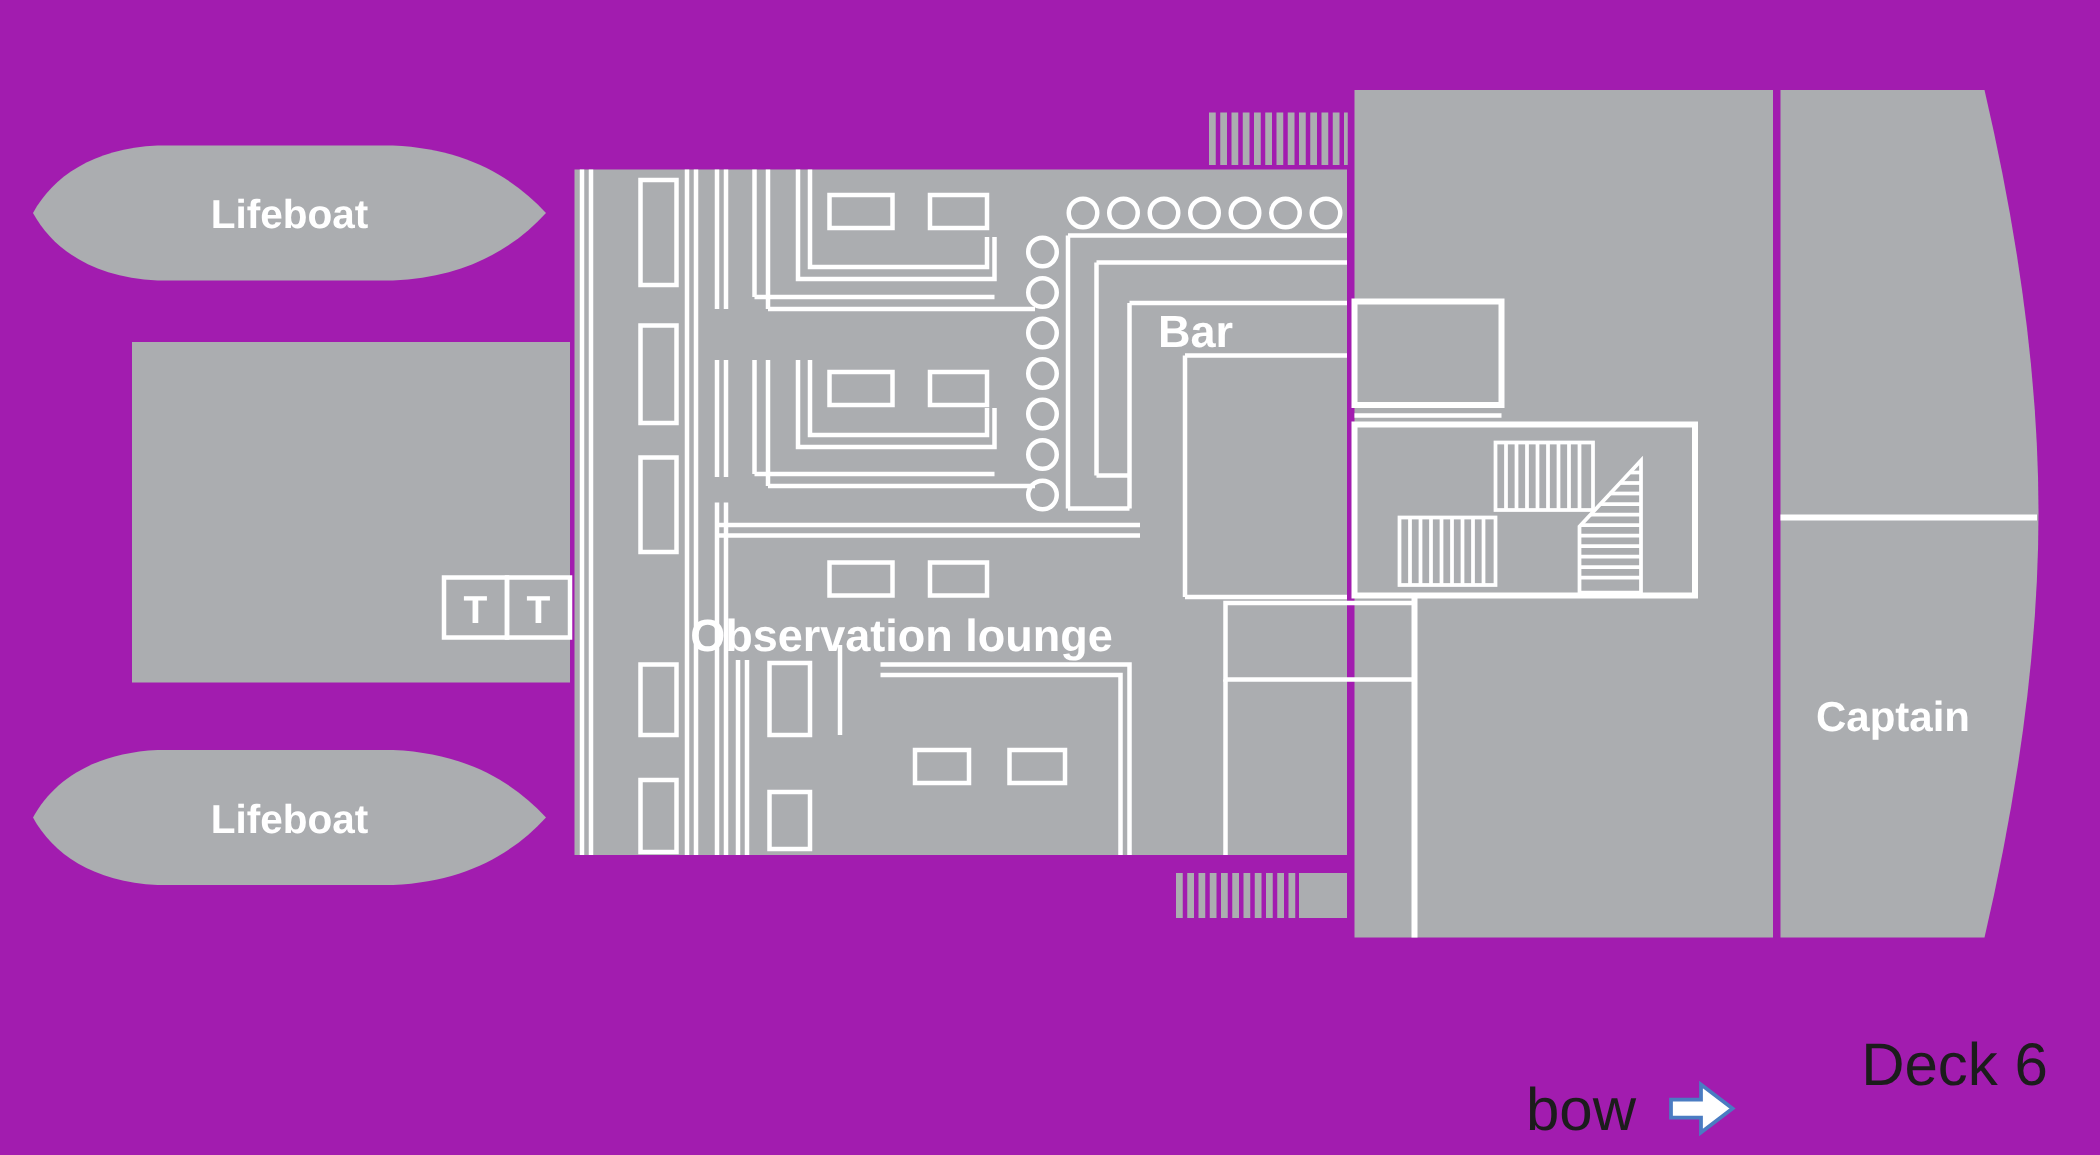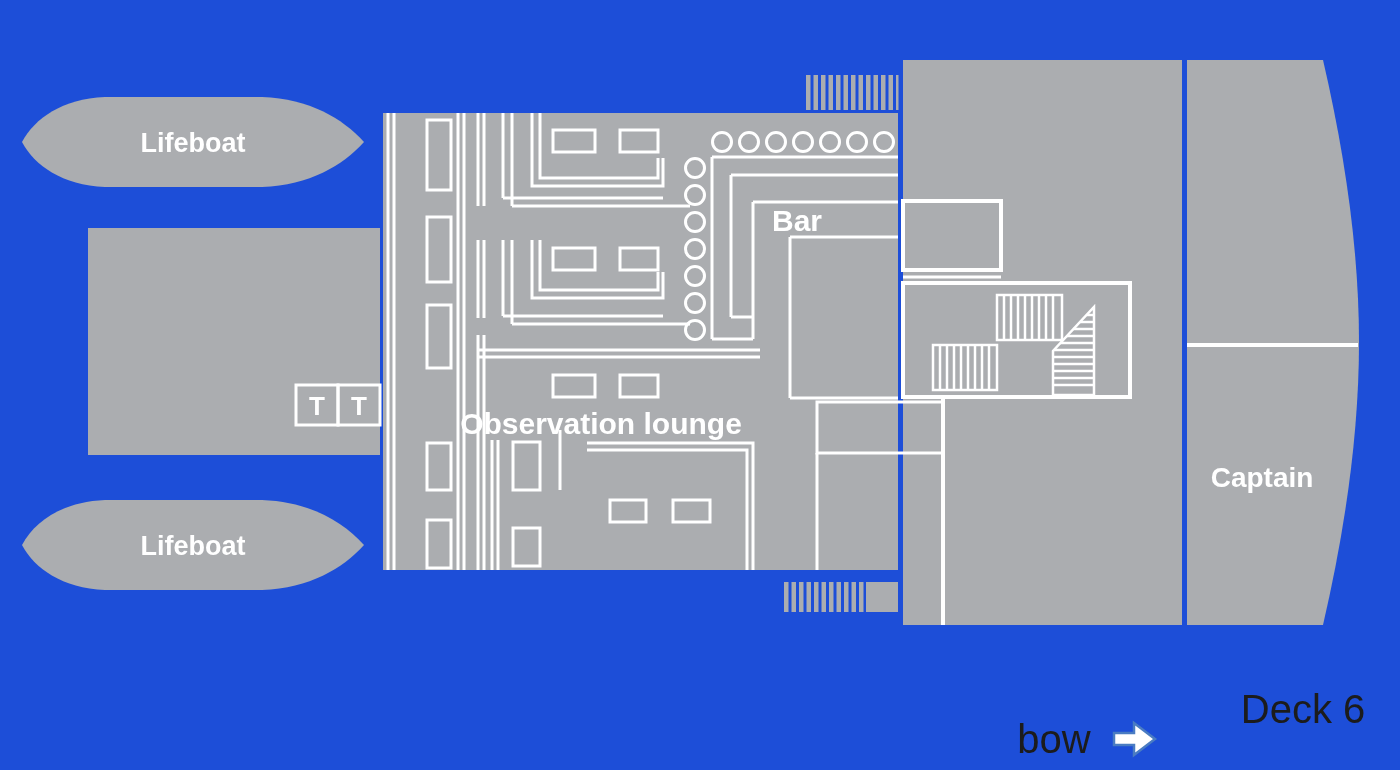--- a/index.html
+++ b/index.html
@@ -1,16 +1,16 @@
 <!DOCTYPE html>
 <html><head>
 <meta charset="utf-8">
 <style>
   html,body{margin:0;padding:0;background:#ffffff;}
-  .stage{position:relative;width:1400px;height:770px;background:#1d4ed8;overflow:hidden;}
+  .stage{position:relative;width:1400px;height:770px;background:#a21caf;overflow:hidden;}
   svg{display:block;}
   .room{fill:#abadb0;}
   .wline{stroke:#ffffff;fill:none;}
   .w4{stroke-width:4;}
   .w3{stroke-width:3;}
   .w25{stroke-width:2.5;}
   .plan-label{font-family:"Liberation Sans",sans-serif;font-weight:bold;fill:#ffffff;}
   .dark-label{font-family:"Liberation Sans",sans-serif;font-weight:normal;fill:#1c1c1c;}
 </style>
 </head>

